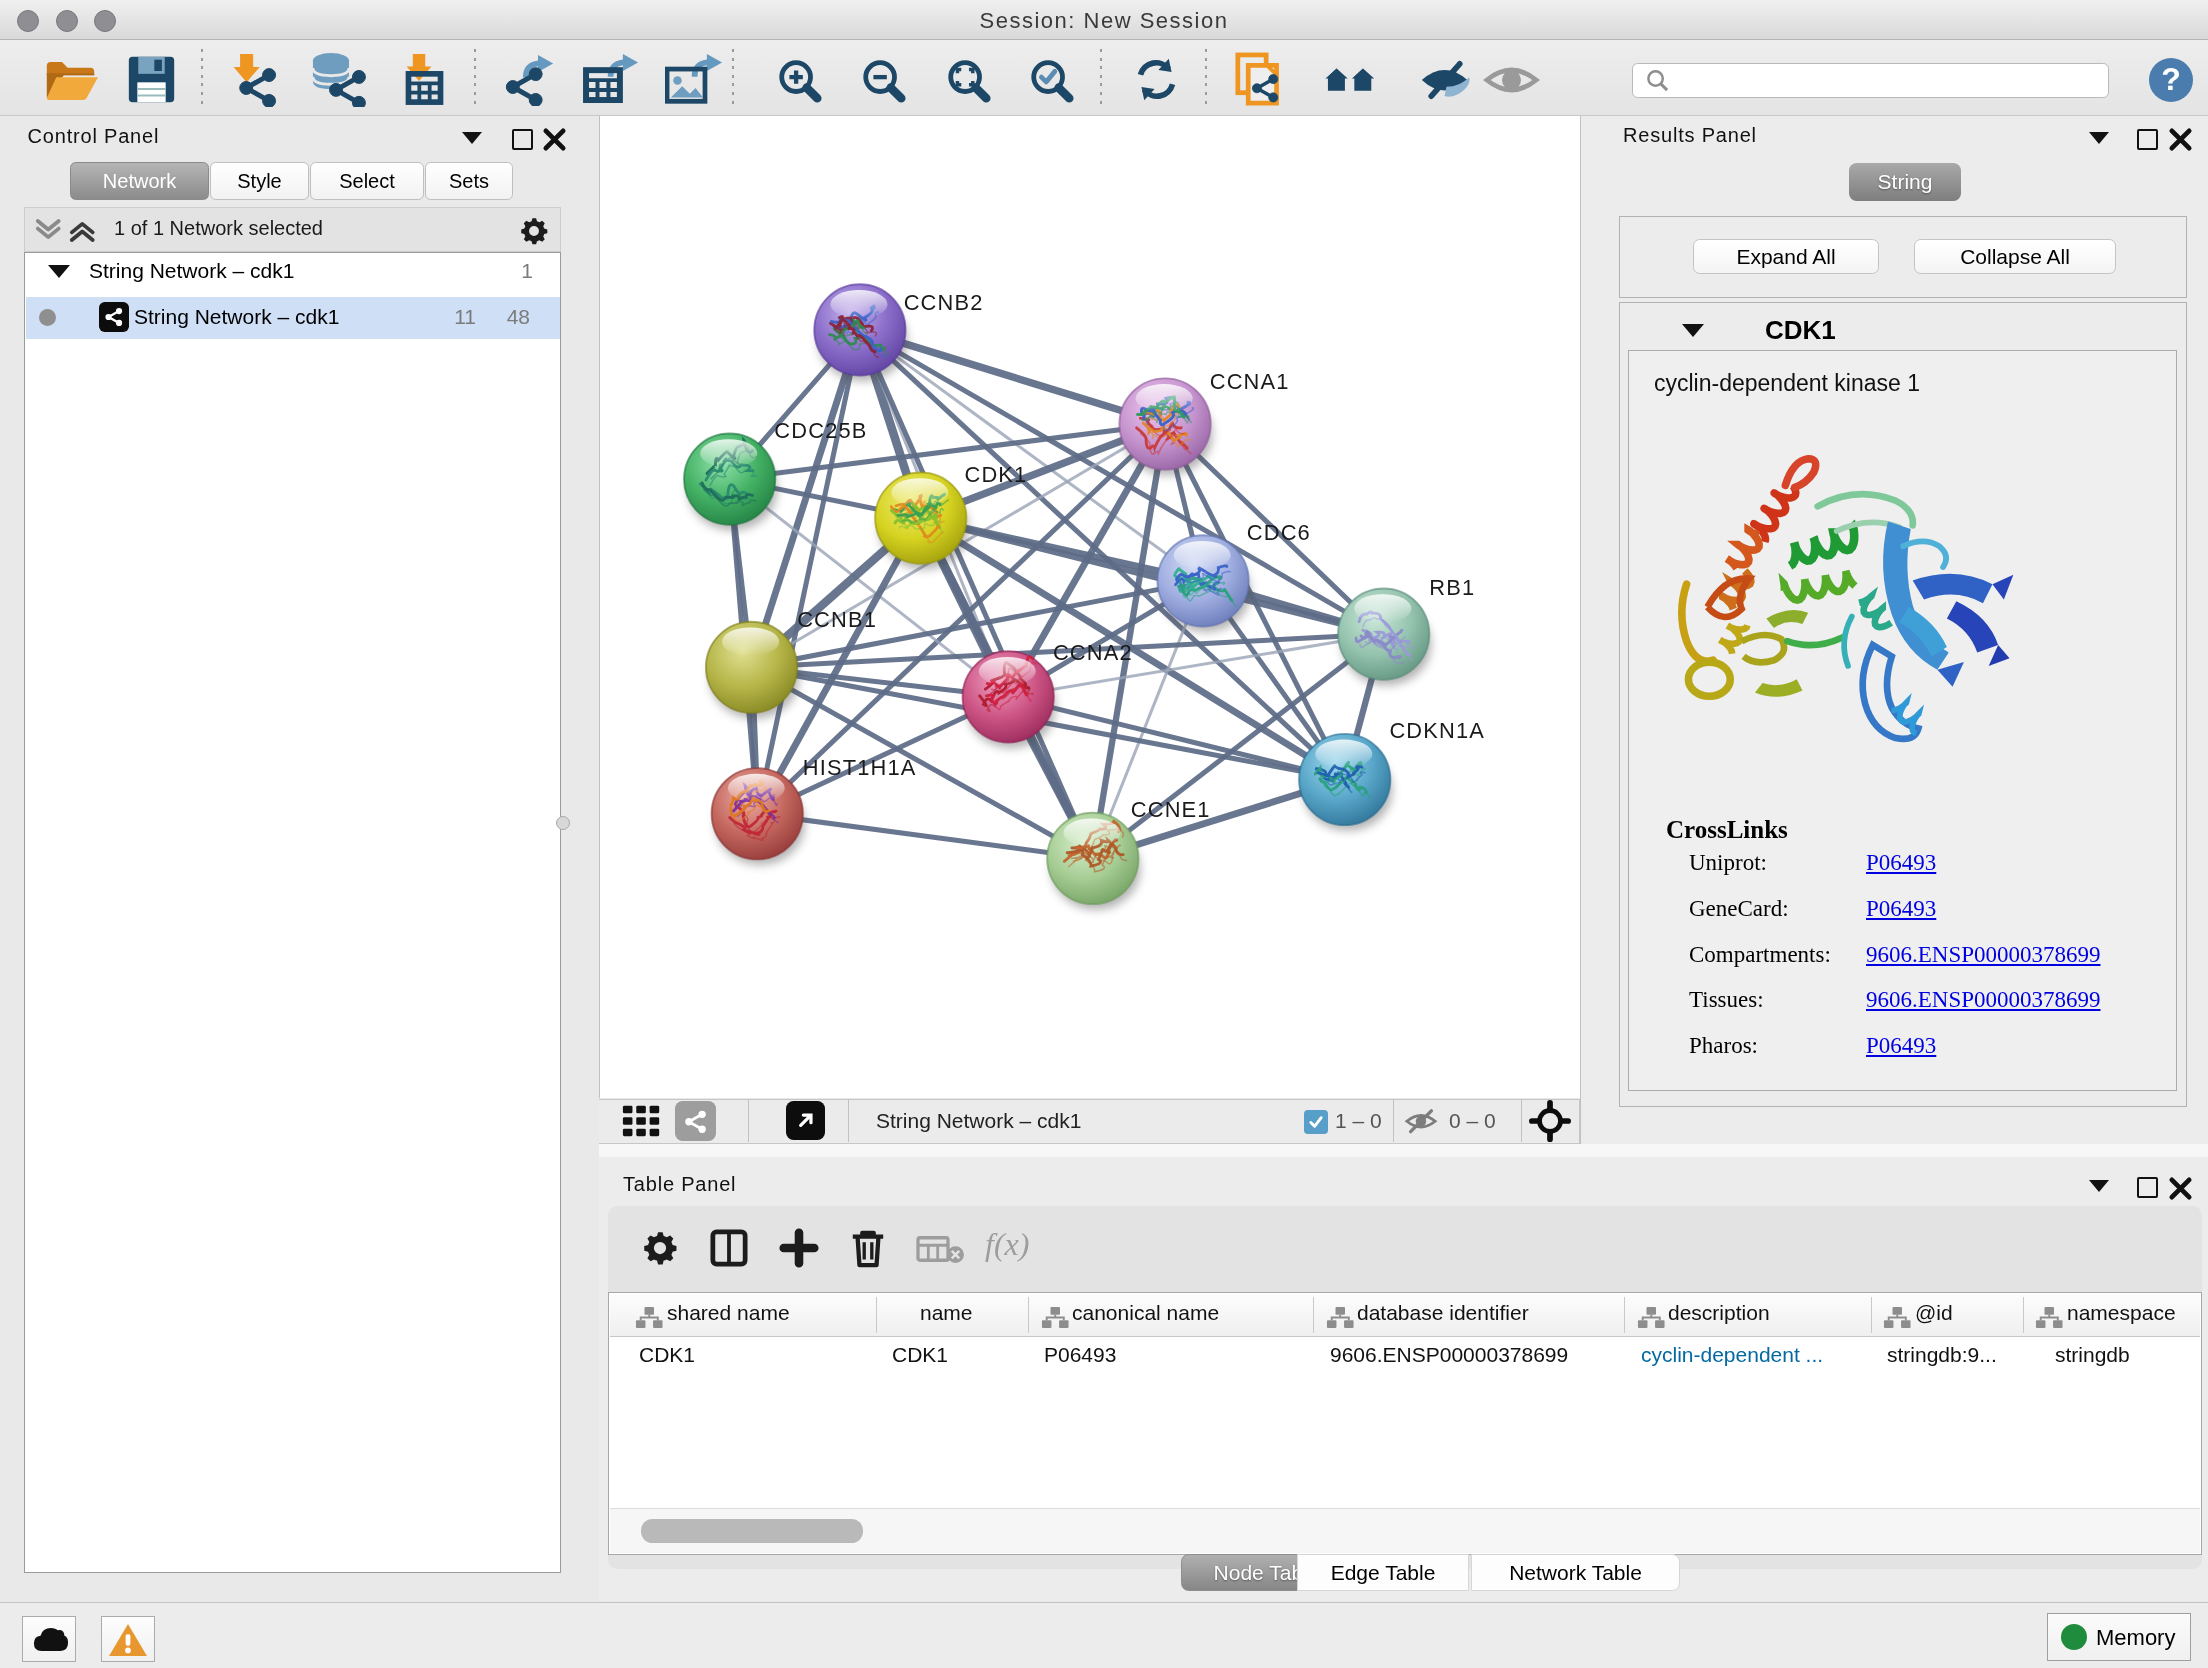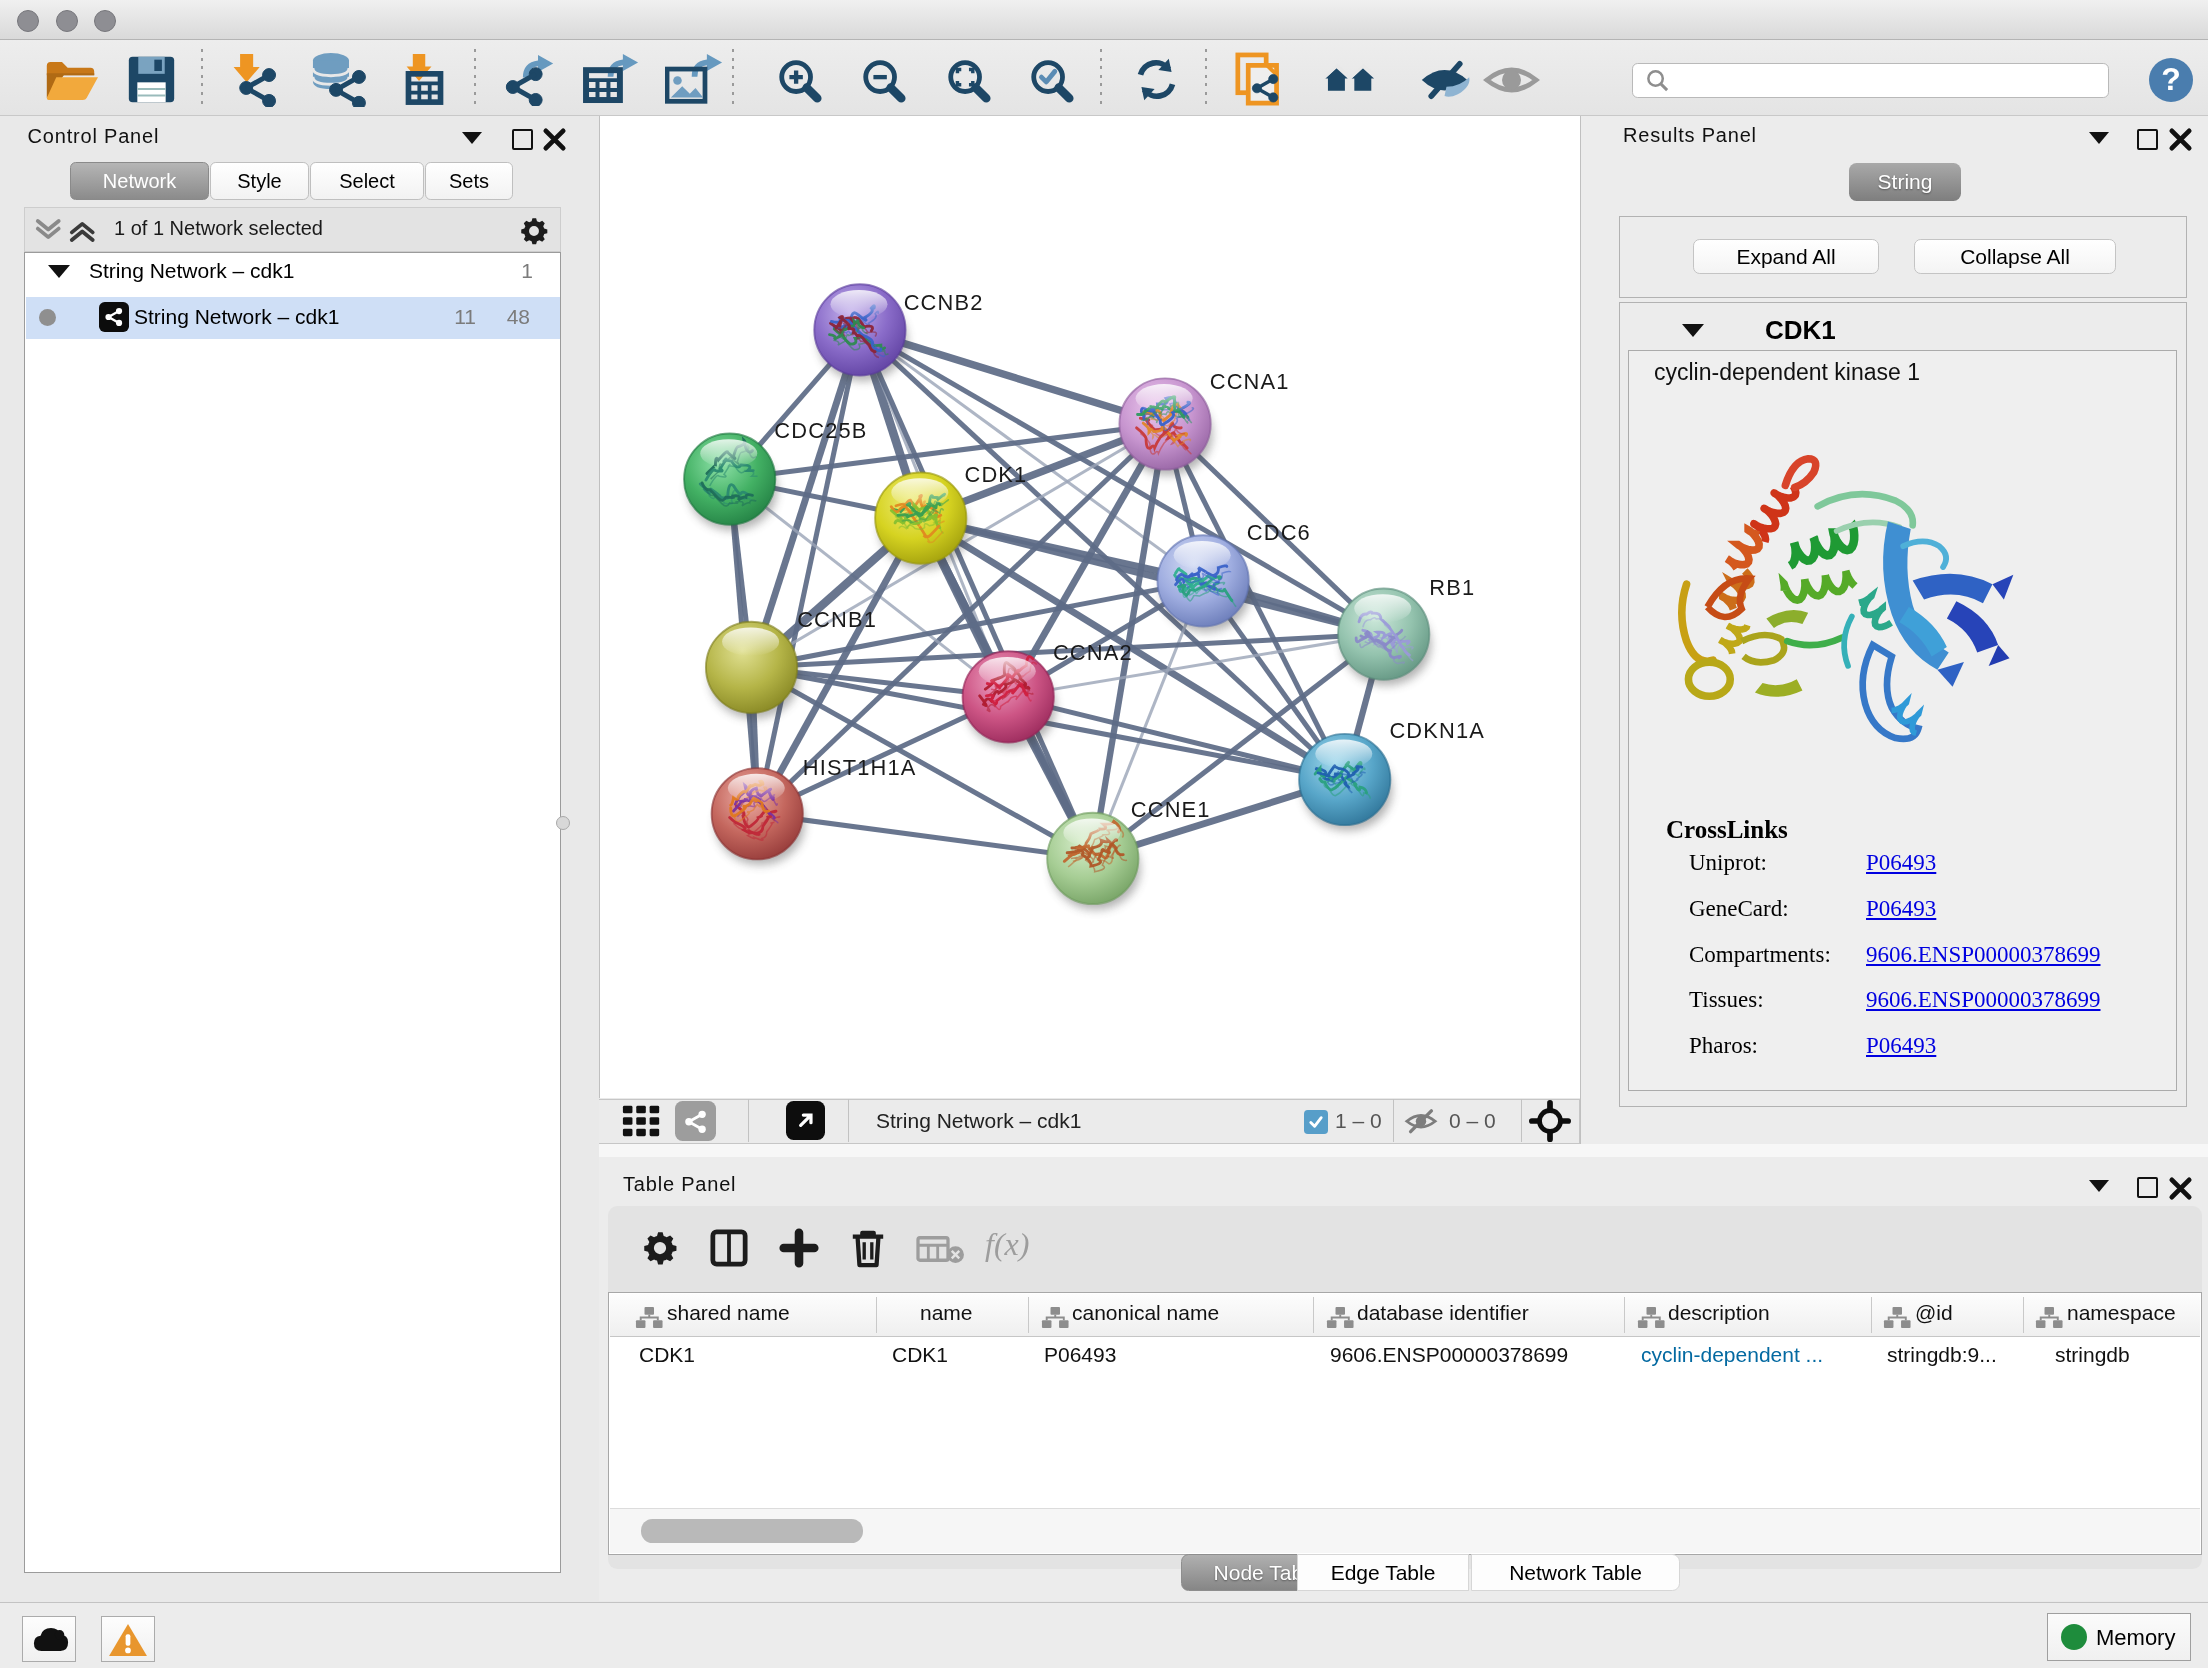--- a/index.html
+++ b/index.html
@@ -37,20 +37,21 @@
   #statusbar { left:0; top:1602px; width:2208px; height:67px; background:#ececec; border-top:1px solid #c3c3c3; }
   .sbtn { top:14.3px; width:54px; height:46px; background:linear-gradient(#fdfdfd,#f0f0f0); border:1.9px solid #ababab; }
 </style>
 </head>
 <body>
 <div id="stage">
   <div class="abs" id="titlebar"></div>
   <div class="abs light" style="left:17px;"></div>
   <div class="abs light" style="left:56px;"></div>
   <div class="abs light" style="left:94px;"></div>
+  <div class="abs" id="title">Session: New Session</div>
 
   <div class="abs" id="toolbar"></div>
   <svg class="abs" style="left:43px; top:56px;" width="55" height="48" viewBox="0 0 58 50">
       <path d="M4 10 Q4 6 8 6 H20 L26 12 H50 Q54 12 54 16 V20 H4 Z" fill="#c87818"></path>
       <path d="M4 44 V18 H54 V20 H22 L4 44" fill="#b06a14"></path>
       <path d="M4 44 L14 22 H58 L46 44 Q45 46 42 46 H6 Q4 46 4 44Z" fill="#f2a93c"></path>
     </svg>
   <svg class="abs" style="left:126px; top:54px;" width="51" height="51" viewBox="0 0 54 54">
       <rect x="3" y="3" width="48" height="48" rx="4" fill="#1d4766"></rect>
       <rect x="13" y="3" width="28" height="18" fill="#7aa3c0"></rect>
@@ -583,21 +584,21 @@
     <path d="M4 4 L22 22 M22 4 L4 22" stroke="#111" stroke-width="5" stroke-linecap="round"></path>
   </svg>
   <div class="abs" style="left:1849px; top:163px; width:112px; height:38px; border-radius:7.6px; background:linear-gradient(#a9a9a9,#7e7e7e); color:#fff; font-size:21px; text-align:center; line-height:37px; text-shadow:0 1px 1.9px rgba(0,0,0,0.4);">String</div>
   <div class="abs" style="left:1619px; top:216px; width:568px; height:82px; border:1.9px solid #b2b2b2; background:#ececec;"></div>
   <div class="abs" style="left:1693px; top:239px; width:186px; height:35px; background:linear-gradient(#ffffff,#f4f4f4); border:1px solid #c4c4c4; border-radius:6.7px; font-size:21px; text-align:center; line-height:33px; color:#000;">Expand All</div>
   <div class="abs" style="left:1914px; top:239px; width:202px; height:35px; background:linear-gradient(#ffffff,#f4f4f4); border:1px solid #c4c4c4; border-radius:6.7px; font-size:21px; text-align:center; line-height:33px; color:#000;">Collapse All</div>
   <div class="abs" style="left:1619px; top:302px; width:568px; height:805px; border:1.9px solid #b2b2b2; background:#ececec;"></div>
   <div class="abs" style="left:1682px; top:324px; width:0; height:0; border-left:11.4px solid transparent; border-right:11.4px solid transparent; border-top:13.3px solid #111;"></div>
   <div class="abs" style="left:1765px; top:315px; font-size:26px; font-weight:bold; color:#000;">CDK1</div>
   <div class="abs" style="left:1628px; top:350px; width:549px; height:741px; border:1px solid #ababab; background:#efefef;"></div>
-  <div class="abs" style="left:1654px; top:359px; font-size:23px; color:#111;">cyclin-dependent kinase 1</div>
+  <div class="abs" style="left:1654px; top:370px; font-size:23px; color:#111;">cyclin-dependent kinase 1</div>
 <svg class="abs" style="left:1675px; top:455px;" width="348" height="304" viewBox="0 0 366 320">
 <path d="M94.4 91.5 L95.1 88.9 L94.6 85.7 L92.9 82.3 L90.5 79.0 L87.8 76.1 L85.4 73.9 L83.6 72.7 L82.9 72.4 L83.6 73.0 L85.5 74.1 L88.5 75.5 L92.2 76.8 L96.3 77.6 L100.1 77.7 L103.1 76.9 L105.1 75.1 L105.8 72.5 L105.1 69.3 L103.4 65.8 L101.0 62.5 L98.3 59.7 L95.9 57.6 L94.2 56.4 L93.6 56.2 L94.3 56.8 L96.2 57.9 L99.3 59.3 L103.1 60.6 L107.1 61.4 L110.9 61.4 L113.9 60.5 L115.8 58.7 L116.4 56.0 L115.7 52.8 L113.9 49.4 L111.4 46.1 L108.8 43.3 L106.4 41.2 L104.7 40.1 L104.2 39.9 L105.0 40.6 L107.0 41.8 L110.2 43.2 L114.0 44.4 L118.0 45.2 L121.7 45.2 L124.7 44.2 L126.5 42.3 L127.0 39.6 L126.2 36.4 L124.4 32.9" fill="none" stroke="#cf3418" stroke-width="8" stroke-linejoin="round"></path>
 <path d="M116 32 Q124 6 140 4 Q152 4 146 18 Q138 30 126 34" fill="none" stroke="#d8442a" stroke-width="8" stroke-linecap="round"></path>
 <path d="M64.8 119.4 L62.5 116.0 L59.8 113.1 L57.4 110.9 L55.7 109.7 L55.1 109.5 L55.8 110.2 L57.9 111.5 L60.9 113.1 L64.7 114.5 L68.8 115.4 L72.5 115.5 L75.4 114.6 L77.2 112.7 L77.7 110.0 L76.9 106.7 L75.1 103.2 L72.6 99.9 L70.0 97.1 L67.7 95.2 L66.2 94.2 L65.9 94.2 L67.0 95.1 L69.3 96.5 L72.5 98.1 L76.4 99.4 L80.4 100.1 L84.0 100.0 L86.7 98.9 L88.2 96.8 L88.4 93.9 L87.4 90.5 L85.3 87.0 L82.8 83.8 L80.2 81.2 L78.0 79.5 L76.8 78.8 L76.8 79.0 L78.2 80.0 L80.7 81.5 L84.2 83.0 L88.1 84.2" fill="none" stroke="#d4581e" stroke-width="8"></path>
 <path d="M61.3 162.2 L60.1 159.2 L58.1 156.2 L55.6 153.5 L53.2 151.3 L51.2 149.8 L50.1 149.2 L50.1 149.4 L51.3 150.1 L53.7 151.1 L56.9 152.2 L60.5 153.0 L64.1 153.2 L67.2 152.7 L69.4 151.3 L70.5 149.2 L70.3 146.5 L69.1 143.5 L67.0 140.5 L64.5 137.8 L62.0 135.7 L60.1 134.3 L59.1 133.7 L59.2 133.9 L60.6 134.7 L63.0 135.8 L66.3 136.9 L69.9 137.6 L73.5 137.7 L76.5 137.1 L78.7 135.7 L79.6 133.5 L79.4 130.8 L78.0 127.8 L75.9 124.8 L73.3 122.1" fill="none" stroke="#cc6e1a" stroke-width="8"></path>
 <path d="M34 160 Q52 128 78 130 Q64 148 70 162 Q52 180 34 160" fill="none" stroke="#c64c16" stroke-width="7"></path>
 <path d="M12 136 Q2 166 12 196 Q22 222 40 216" fill="none" stroke="#c8a014" stroke-width="8" stroke-linecap="round"></path>
 <ellipse cx="36" cy="236" rx="22" ry="18" fill="none" stroke="#b8a818" stroke-width="8"></ellipse>
 <path d="M60.0 209.2 L59.6 206.5 L58.0 203.6 L55.7 200.8 L53.1 198.3 L50.6 196.5 L48.7 195.3 L47.7 195.0 L48.0 195.3 L49.4 196.1 L52.0 197.1 L55.3 198.1 L58.9 198.7 L62.4 198.7 L65.3 197.9 L67.3 196.4 L68.0 194.2 L67.6 191.5 L66.0 188.6 L63.7 185.8 L61.1 183.3 L58.6 181.5 L56.7 180.3 L55.7 180.0 L56.0 180.3 L57.4 181.1 L60.0 182.1 L63.3 183.1 L66.9 183.7 L70.4 183.7 L73.3 182.9 L75.3 181.4 L76.0 179.2" fill="none" stroke="#c0a818" stroke-width="7"></path>
 <path d="M70 196 Q94 184 112 194 Q120 208 104 216 Q84 222 72 212" fill="none" stroke="#aaa41c" stroke-width="7"></path>

